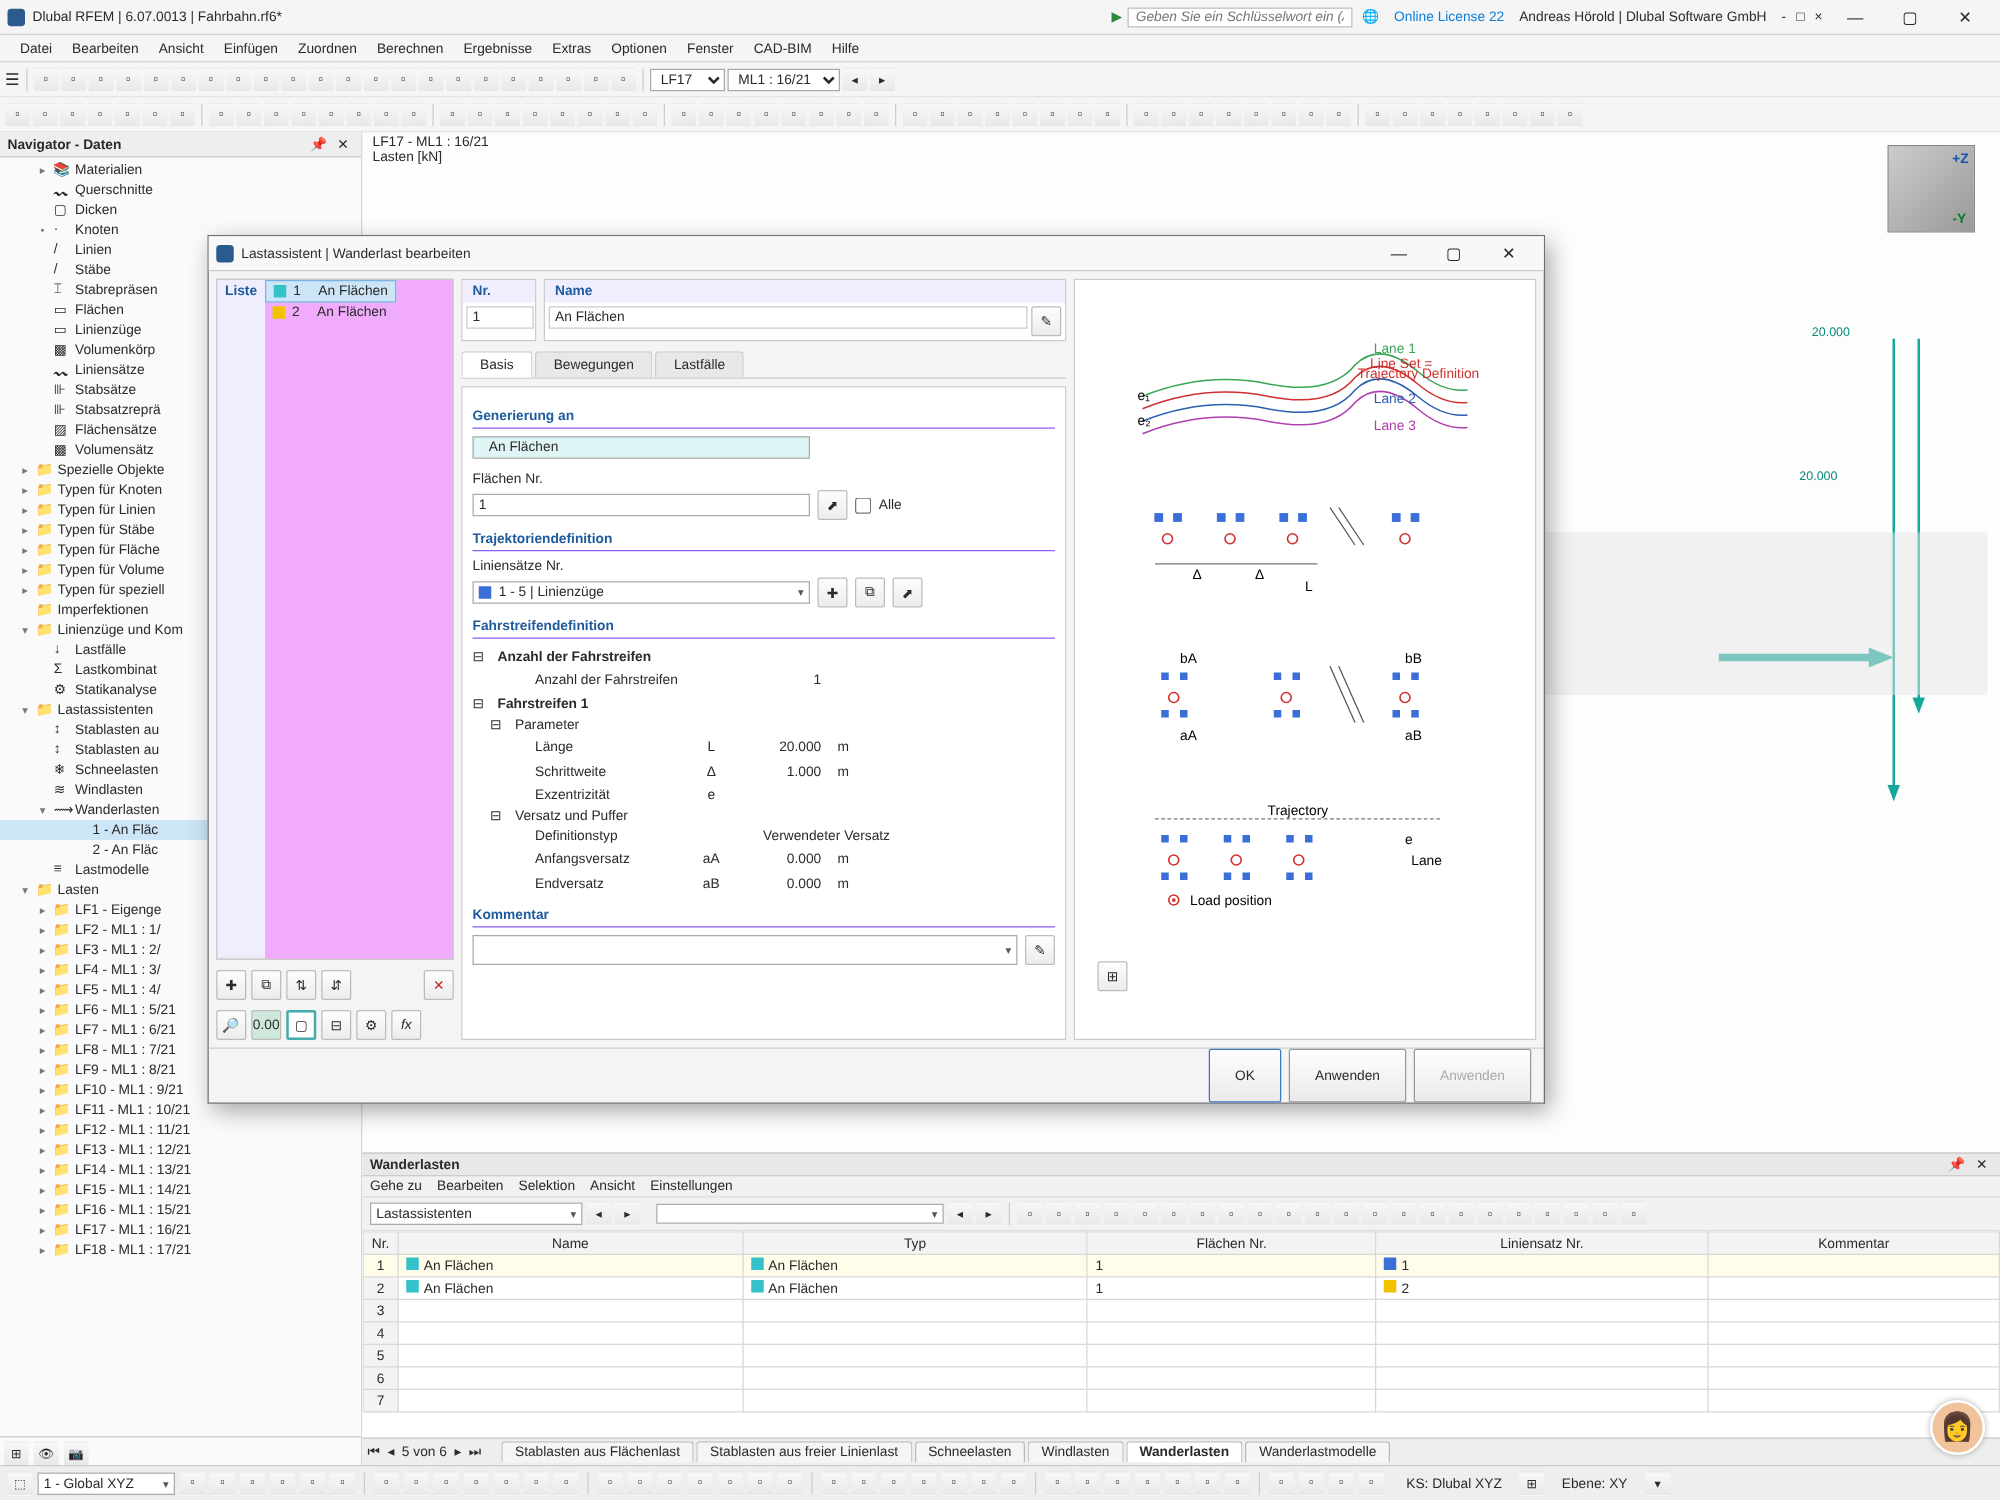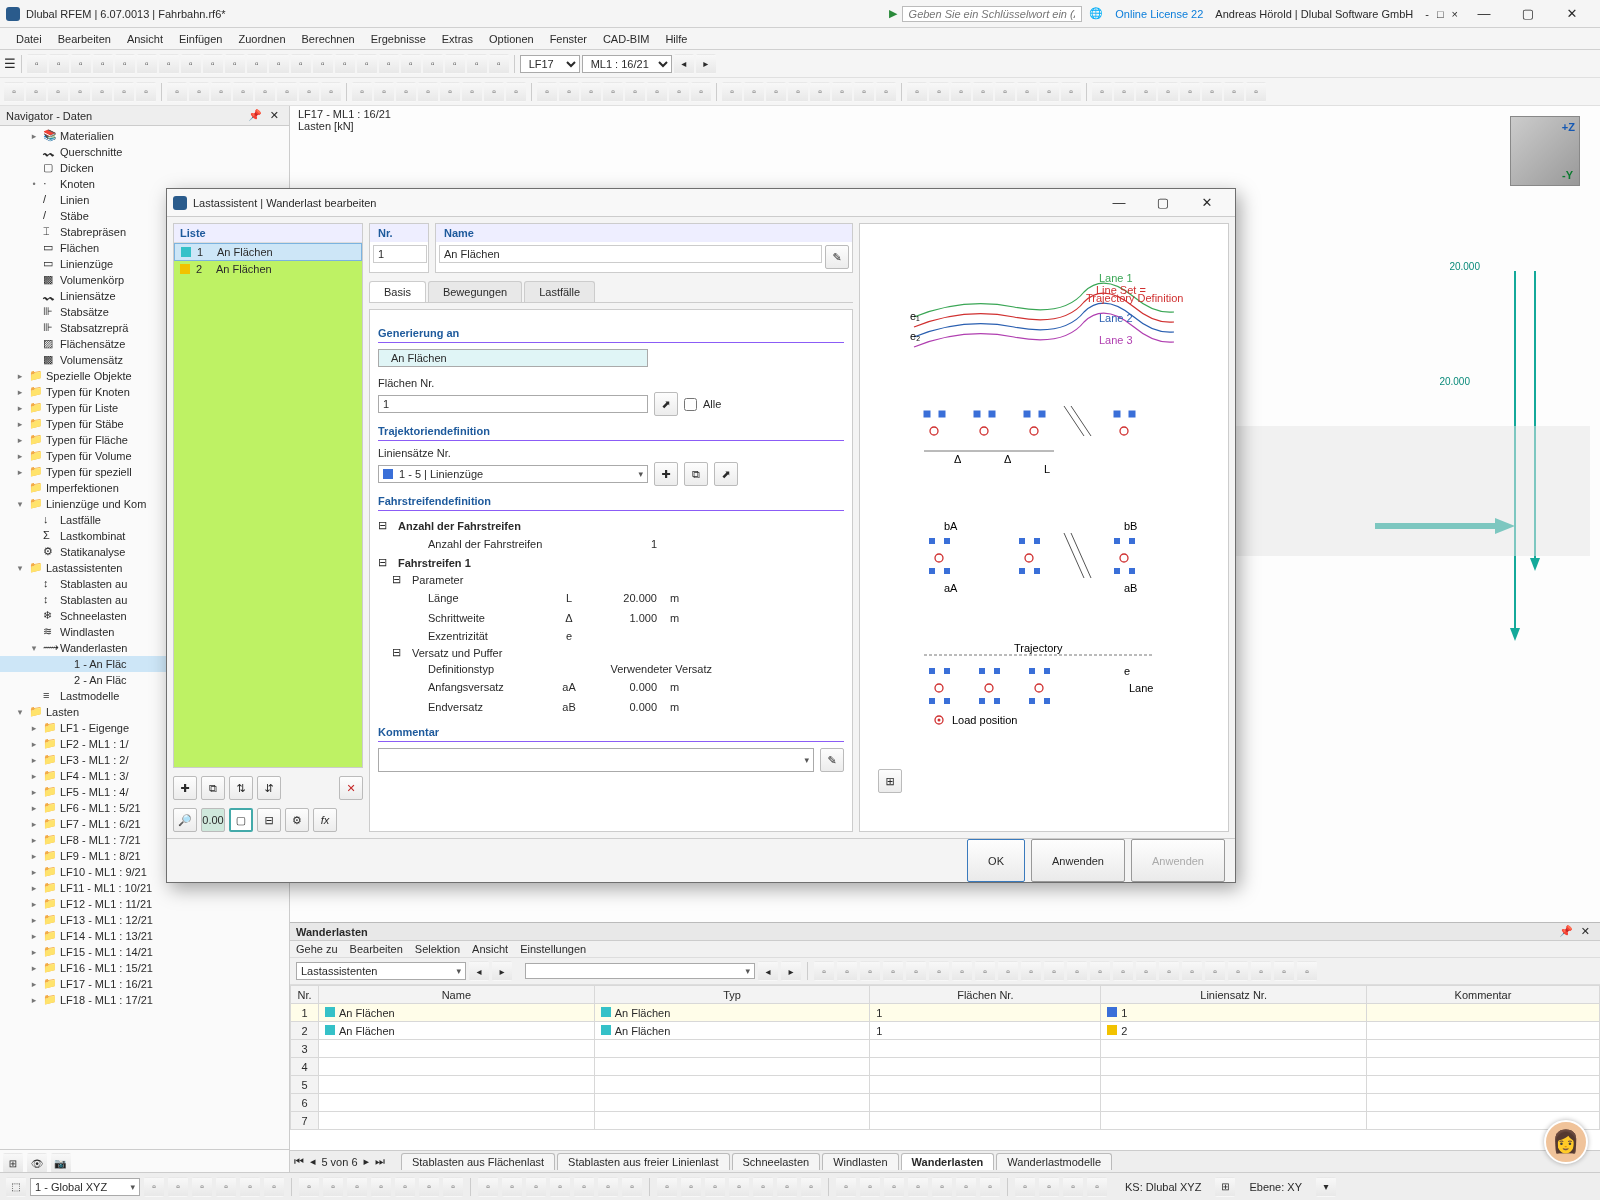--- a/index.html
+++ b/index.html
@@ -14,21 +14,21 @@
 .winbtn{width:44px;height:26px;display:inline-flex;align-items:center;justify-content:center;font-size:13px}
 .menubar{height:22px;display:flex;align-items:center;padding:0 8px;background:#f5f5f5;border-bottom:1px solid #d0d0d0}
 .menubar span{padding:2px 8px;cursor:default}
 .toolbar{height:28px;display:flex;align-items:center;padding:0 4px;background:#f5f5f5;border-bottom:1px solid #e0e0e0;gap:2px;overflow:hidden}
 .tbtn{width:20px;height:20px;border:1px solid transparent;background:linear-gradient(#f8f8f8,#e8e8e8);border-radius:2px;display:inline-flex;align-items:center;justify-content:center;font-size:10px}
 .tsep{width:1px;height:18px;background:#ccc;margin:0 3px}
 .tinput{border:1px solid #aaa;padding:1px 4px;height:18px;background:#fff}
 .main{display:flex;height:1070px}
 .nav{width:290px;background:#fafafa;border-right:1px solid #ccc;display:flex;flex-direction:column}
 .nav-head{display:flex;align-items:center;padding:3px 6px;background:#eee;border-bottom:1px solid #ccc}
-.nav-head b{font-weight:400;flex:1}
+.nav-head b{font-weight:700;flex:1}
 .tree{flex:1;overflow:auto;padding:2px 0;font-size:11px}
 .tn{display:flex;align-items:center;padding:1px 0;white-space:nowrap;cursor:default}
 .tn .tw{width:12px;text-align:center;font-size:9px;color:#777}
 .tn .ic{width:14px;height:14px;margin:0 3px;font-size:11px}
 .tn.sel{background:#cde6f7}
 .fld{color:#d4a847}
 .view{flex:1;position:relative;background:#fdfdfd}
 .viewhead{position:absolute;top:2px;left:8px;font-size:11px}
 .cube{position:absolute;top:10px;right:20px;width:70px;height:70px;border:1px solid #888;background:linear-gradient(135deg,#ccc,#999)}
 .dim{position:absolute;color:#0a8a7a;font-size:10px}
@@ -49,21 +49,21 @@
 .tab{padding:2px 10px;border:1px solid #bbb;border-bottom:none;border-radius:3px 3px 0 0;background:#f5f5f5}
 .tab.active{background:#fff;font-weight:600}
 .pager{display:flex;align-items:center;gap:6px;margin-right:14px}
 
 .status{position:absolute;left:0;right:0;bottom:0;height:28px;display:flex;align-items:center;background:#eee;border-top:1px solid #ccc;padding:0 6px;gap:4px;overflow:hidden}
 
 .dlg{position:absolute;left:166px;top:188px;width:1070px;height:695px;background:#f4f4f4;border:1px solid #6f6f6f;box-shadow:4px 6px 18px rgba(0,0,0,.35);display:flex;flex-direction:column}
 .dlg-title{height:28px;display:flex;align-items:center;padding:0 6px;border-bottom:1px solid #ccc;background:#f8f8f8}
 .dlg-title .logo{width:14px;height:14px;background:#2a5b8c;border-radius:3px;margin-right:6px}
 .dlg-body{flex:1;display:flex;padding:6px;gap:6px}
-.dlg-list{width:190px;border:1px solid #ccc;background:#bef264;display:flex;flex-direction:column}
+.dlg-list{width:190px;border:1px solid #ccc;background:#f0abfc;display:flex;flex-direction:row}
 .lhdr{background:#eef;padding:3px 6px;color:#1e5a9c;font-weight:600;border-bottom:1px solid #ddd}
 .litem{display:flex;align-items:center;padding:2px 6px;gap:6px}
 .litem.sel{background:#cde6f7;border:1px solid #7bb3e0}
 .sq{width:10px;height:10px;display:inline-block}
 .dlg-mid{flex:1;display:flex;flex-direction:column;gap:6px}
 .nr-name{display:flex;gap:6px}
 .box{border:1px solid #ccc;background:#fff}
 .fhdr{background:#eef;padding:3px 8px;color:#1e5a9c;font-weight:600}
 .dlg-tabs{display:flex;border-bottom:1px solid #ccc;margin-top:2px}
 .dtab{padding:4px 14px;border:1px solid #ccc;border-bottom:none;background:#e8e8e8;border-radius:3px 3px 0 0;margin-right:2px}
@@ -311,21 +311,21 @@
           <span>Spezielle Objekte</span>
         </div>
         <div class="tn " style="padding-left:14px">
           <span class="tw">▸</span>
           <span class="ic fld">📁</span>
           <span>Typen für Knoten</span>
         </div>
         <div class="tn " style="padding-left:14px">
           <span class="tw">▸</span>
           <span class="ic fld">📁</span>
-          <span>Typen für Liste</span>
+          <span>Typen für Linien</span>
         </div>
         <div class="tn " style="padding-left:14px">
           <span class="tw">▸</span>
           <span class="ic fld">📁</span>
           <span>Typen für Stäbe</span>
         </div>
         <div class="tn " style="padding-left:14px">
           <span class="tw">▸</span>
           <span class="ic fld">📁</span>
           <span>Typen für Fläche</span>

